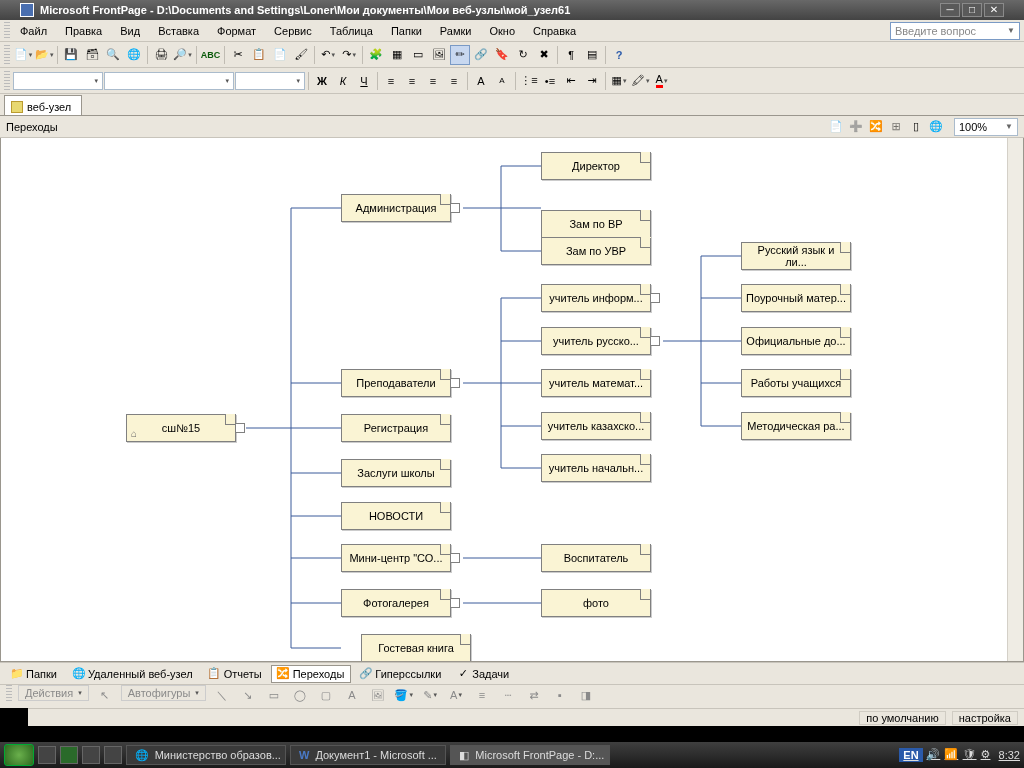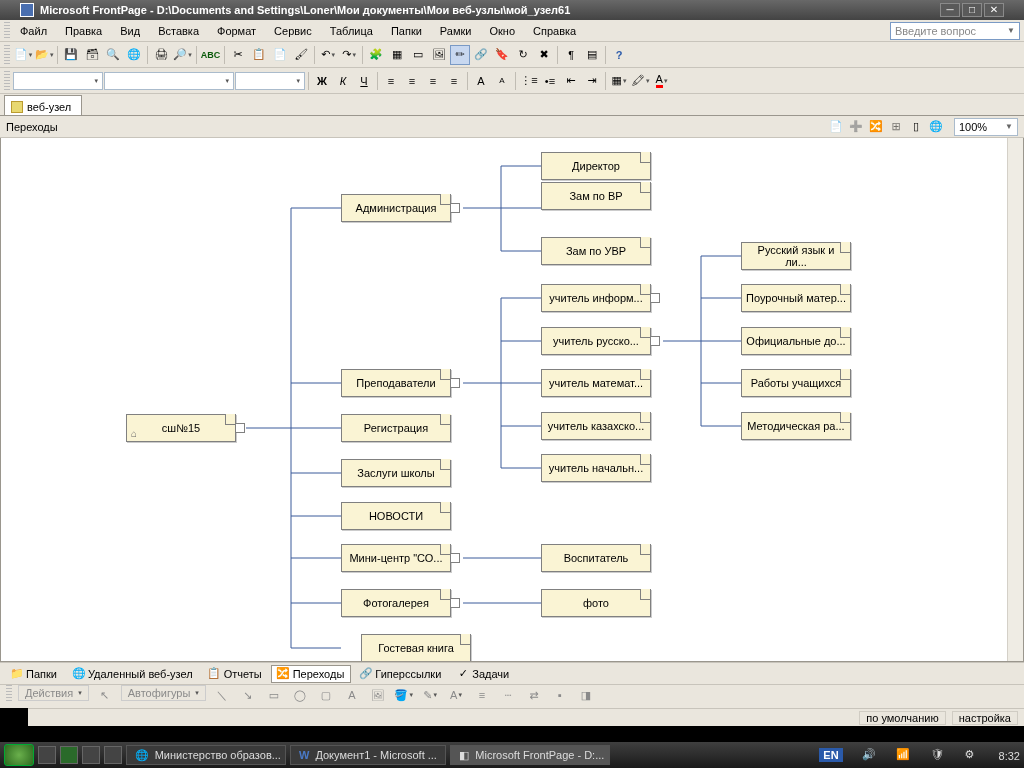--- a/index.html
+++ b/index.html
@@ -42,21 +42,21 @@
 .vt .ico { width: 12px; height: 12px; display: inline-flex; align-items: center; justify-content: center; }
 .action-bar { height: 24px; background: #eae6dd; display: flex; align-items: flex-start; padding: 0 6px; gap: 6px; color: #8a8a8a; border-top: 1px solid #c8c4bb; }
 .action-bar .sel { padding: 1px 6px; border: 1px solid #ccc; display: flex; align-items: center; gap: 4px; }
 .status-bar { height: 18px; background: #eae6dd; display: flex; align-items: center; justify-content: flex-end; padding: 0 6px; gap: 6px; border-top: 1px solid #c8c4bb; font-size: 10px; margin-left: 28px; }
 .status-cell { border: 1px solid #d0ccc3; padding: 0 6px; }
 .taskbar { position: absolute; bottom: 0; left: 0; right: 0; height: 26px; background: linear-gradient(#3f3f3f,#1a1a1a); display: flex; align-items: center; padding: 0 4px; gap: 4px; color: #ddd; }
 .start-btn { width: 30px; height: 22px; background: radial-gradient(circle,#6ab04c,#2d6a1f); border-radius: 3px; border: 1px solid #0a3; }
 .ql { width: 18px; height: 18px; background: #444; border: 1px solid #666; }
 .task-item { height: 20px; padding: 0 8px; background: #3a3a3a; border: 1px solid #555; display: flex; align-items: center; gap: 6px; max-width: 160px; overflow: hidden; white-space: nowrap; font-size: 10px; }
 .task-item.active { background: #555; }
-.tray { margin-left: auto; display: flex; align-items: flex-end; gap: 20px; font-size: 10px; }
+.tray { margin-left: auto; display: flex; align-items: center; gap: 4px; font-size: 10px; text-decoration: underline; }
 .tray .lang { background: #2a5aaa; color: #fff; padding: 1px 4px; font-weight: bold; }
 .tray .ti { width: 14px; height: 14px; display: inline-block; }
 </style>
 </head>
 <body>
 
 <div class="titlebar">
   <span class="fp-icon"></span>
   <span class="titlebar-title">Microsoft FrontPage - D:\Documents and Settings\Loner\Мои документы\Мои веб-узлы\мой_узел61</span>
   <div class="wnd-btns">
@@ -252,21 +252,21 @@
   <div class="node expander" style="left:340px;top:451px">
       <span>Фотогалерея</span>
     </div>
   <div class="node" style="left:360px;top:496px">
       <span>Гостевая книга</span>
     </div>
 
   <div class="node" style="left:540px;top:14px">
       <span>Директор</span>
     </div>
-  <div class="node" style="left:540px;top:44px">
+  <div class="node" style="left:540px;top:72px">
       <span>Зам по ВР</span>
     </div>
   <div class="node" style="left:540px;top:99px">
       <span>Зам по УВР</span>
     </div>
 
   <div class="node expander" style="left:540px;top:146px">
       <span>учитель информ...</span>
     </div>
   <div class="node expander" style="left:540px;top:189px">

